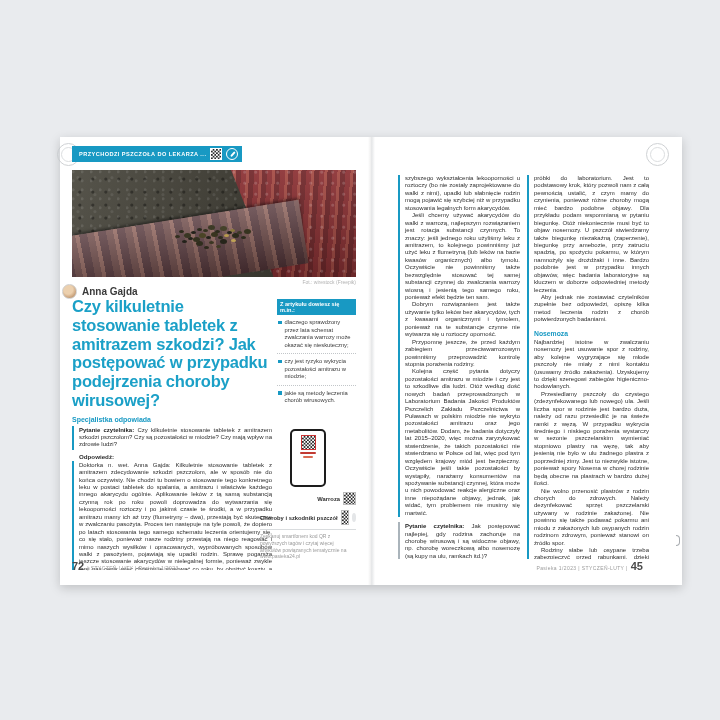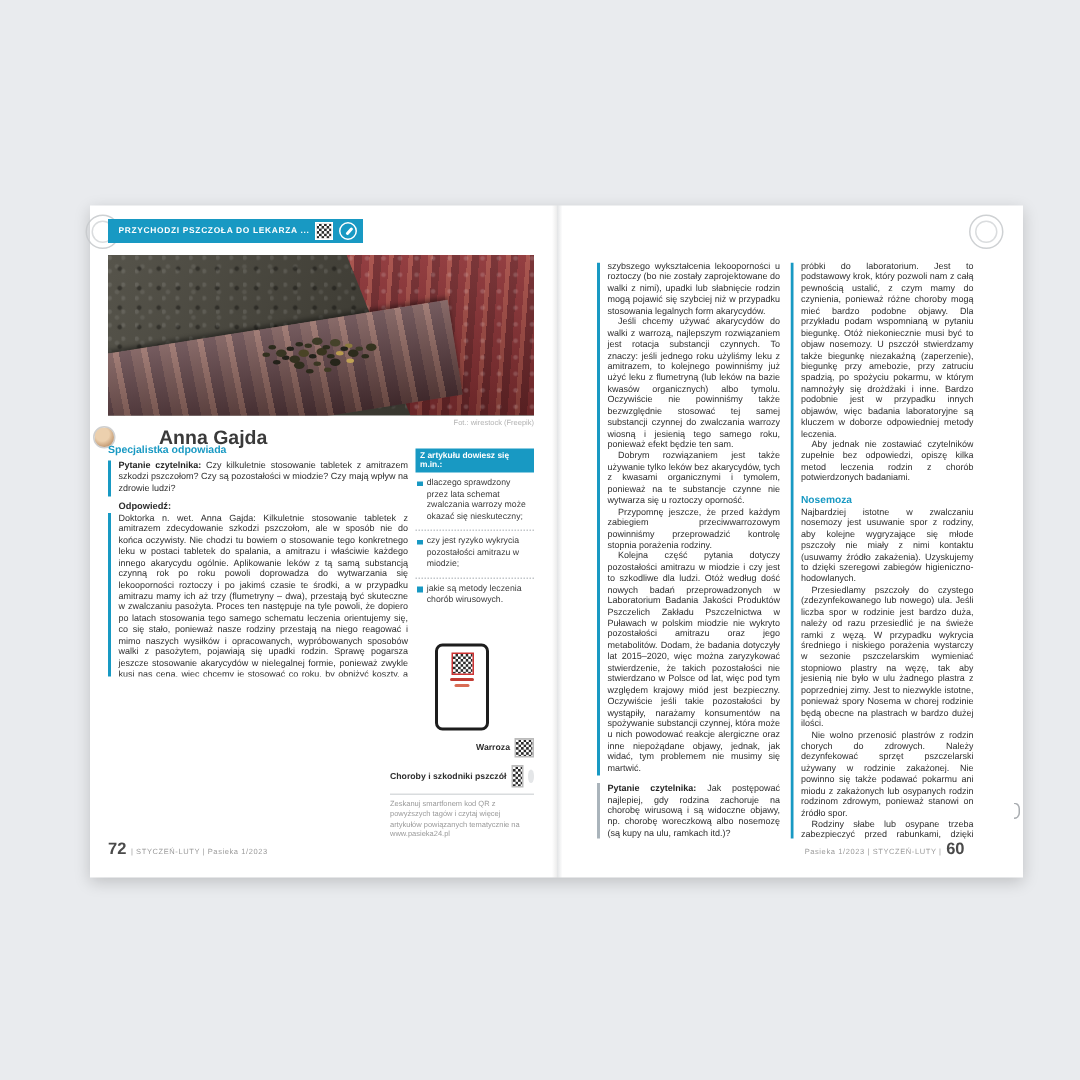--- a/index.html
+++ b/index.html
@@ -49,21 +49,21 @@
      3px 6px 0 1px #4a4426,9px 8px 0 #23221a,15px 5px 0 1px #38341f,21px 8px 0 #2c2b1c,
      27px 6px 0 #b99b4e,-3px 10px 0 1px #33311f,-9px 9px 0 #23221a,33px 1px 0 #8a7a3e,
      36px 6px 0 1px #2c2b1c,40px 3px 0 #3c3a26,-15px 12px 0 #23221a,0 14px 0 1px #2f2d1d,
      12px 13px 0 #3a3622,24px 12px 0 1px #26251a,34px 11px 0 #c0a355,44px 8px 0 #2c2b1c,
      -22px 7px 0 #32301f,48px 2px 0 1px #35331f,7px 18px 0 #2b291b,19px 17px 0 #3f3b24;}
   .photo-caption{position:absolute;left:12px;top:142px;width:284px;text-align:right;font-size:5px;color:#b3b3b3;}
 
   
   .author-row{position:absolute;left:2px;top:147px;display:flex;align-items:center;gap:5px;}
   .avatar{width:13px;height:13px;border-radius:50%;background:radial-gradient(circle at 40% 35%, #ecd0ae 0 40%, #c39a73 75%, #8b6a4c);border:.5px solid #cfcfcf;}
-  .author-name{font-size:13px;font-weight:bold;color:#3a3a3a;margin-left:24px;}
+  .author-name{font-size:10px;font-weight:bold;color:#3a3a3a;}
 
   
   .main-col{position:absolute;left:12px;top:160px;width:200px;}
   .headline{margin:0 0 6px 0;color:#1ba0c7;font-size:16.5px;line-height:1.14;font-weight:bold;letter-spacing:-.2px;}
   .kicker{color:#1899c3;font-size:7px;font-weight:bold;margin:0 0 3px 0;}
   .qblock{border-left:2.5px solid #1899c3;padding:1px 0 1px 5px;margin-bottom:3px;}
   .qblock p{margin:0;font-size:6px;line-height:1.22;color:#2e2e2e;text-align:justify;}
   .alabel{font-size:6.2px;font-weight:bold;color:#2e2e2e;margin:0 0 1px 7px;}
   .ablock{border-left:2.5px solid #1899c3;padding:1px 0 0 5px;height:108px;overflow:hidden;}
   .ablock p{margin:0;font-size:6px;line-height:1.24;color:#2e2e2e;text-align:justify;}
@@ -134,20 +134,21 @@
         <div class="bees"></div>
       </div>
       <div class="photo-caption">Fot.: wirestock (Freepik)</div>
 
       <div class="author-row">
         <span class="avatar"></span>
         <span class="author-name">Anna Gajda</span>
       </div>
 
       <div class="main-col">
+        <h1 class="headline">Czy kilkuletnie stosowanie tabletek z amitrazem szkodzi? Jak postępować w przypadku podejrzenia choroby wirusowej?</h1>
         <div class="kicker">Specjalistka odpowiada</div>
         <div class="qblock">
           <p><b>Pytanie czytelnika:</b>
              <span>Czy kilkuletnie stosowanie tabletek z amitrazem szkodzi pszczołom? Czy są pozostałości w miodzie? Czy mają wpływ na zdrowie ludzi?</span></p>
         </div>
         <div class="alabel">Odpowiedź:</div>
         <div class="ablock">
           <p>Doktorka n. wet. Anna Gajda: Kilkuletnie stosowanie tabletek z amitrazem zdecydowanie szkodzi pszczołom, ale w sposób nie do końca oczywisty. Nie chodzi tu bowiem o stosowanie tego konkretnego leku w postaci tabletek do spalania, a amitrazu i właściwie każdego innego akarycydu ogólnie. Aplikowanie leków z tą samą substancją czynną rok po roku powoli doprowadza do wytwarzania się lekooporności roztoczy i po jakimś czasie te środki, a w przypadku amitrazu mamy ich aż trzy (flumetryny – dwa), przestają być skuteczne w zwalczaniu pasożyta. Proces ten następuje na tyle powoli, że dopiero po latach stosowania tego samego schematu leczenia orientujemy się, co się stało, ponieważ nasze rodziny przestają na niego reagować i mimo naszych wysiłków i opracowanych, wypróbowanych sposobów walki z pasożytem, pojawiają się upadki rodzin. Sprawę pogarsza jeszcze stosowanie akarycydów w nielegalnej formie, ponieważ zwykle kusi nas cena, więc chcemy je stosować co roku, by obniżyć koszty, a ponieważ formy nielegalne przyczyniają się do jeszcze</p>
         </div>
       </div>
@@ -221,19 +222,19 @@
           <p class="ind">Przesiedlamy pszczoły do czystego (zdezynfekowanego lub nowego) ula. Jeśli liczba spor w rodzinie jest bardzo duża, należy od razu przesiedlić je na świeże ramki z węzą. W przypadku wykrycia średniego i niskiego porażenia wystarczy w sezonie pszczelarskim wymieniać stopniowo plastry na węzę, tak aby jesienią nie było w ulu żadnego plastra z poprzedniej zimy. Jest to niezwykle istotne, ponieważ spory Nosema w chorej rodzinie będą obecne na plastrach w bardzo dużej ilości.</p>
           <p class="ind">Nie wolno przenosić plastrów z rodzin chorych do zdrowych. Należy dezynfekować sprzęt pszczelarski używany w rodzinie zakażonej. Nie powinno się także podawać pokarmu ani miodu z zakażonych lub osypanych rodzin rodzinom zdrowym, ponieważ stanowi on źródło spor.</p>
           <p class="ind">Rodziny słabe lub osypane trzeba zabezpieczyć przed rabunkami, dzięki temu unikamy rozwlekania choroby po pasiece i okolicy. Należy też zapobiegać błądzeniu pszczół, np. poprzez ustawianie uli w większych odległościach oraz malowanie ich na różne kolory, co ułatwia pszczołom orientację. Dobrze jest też</p>
         </div>
       </div>
 
       <div class="corner-mark"></div>
 
       <div class="footer fr">
         <span>Pasieka 1/2023 | STYCZEŃ-LUTY |</span>
-        <span class="pn">60</span>
+        <span class="pn">45</span>
       </div>
     </div>
 
     <div class="seam"></div>
   </div>
 </div>
 
 </body></html>

